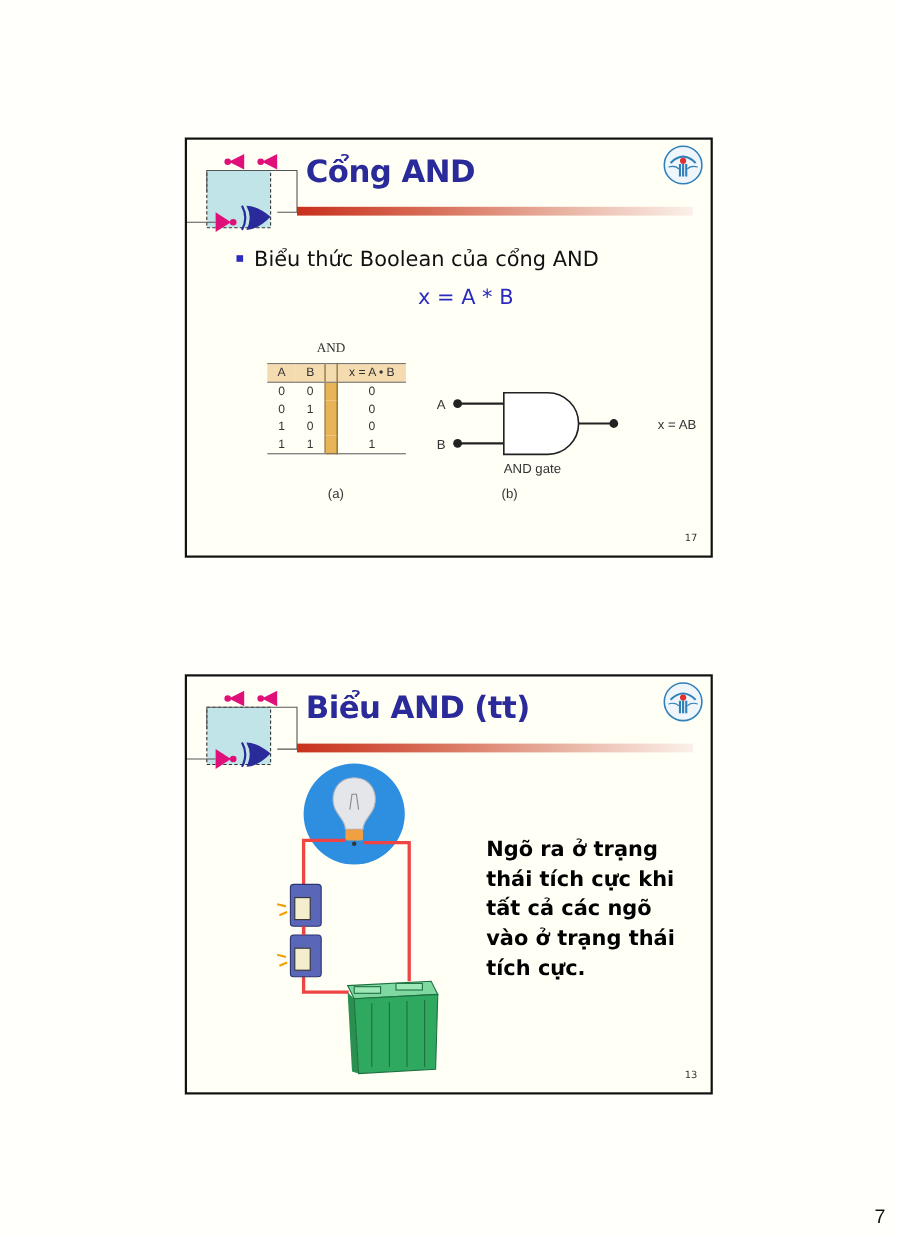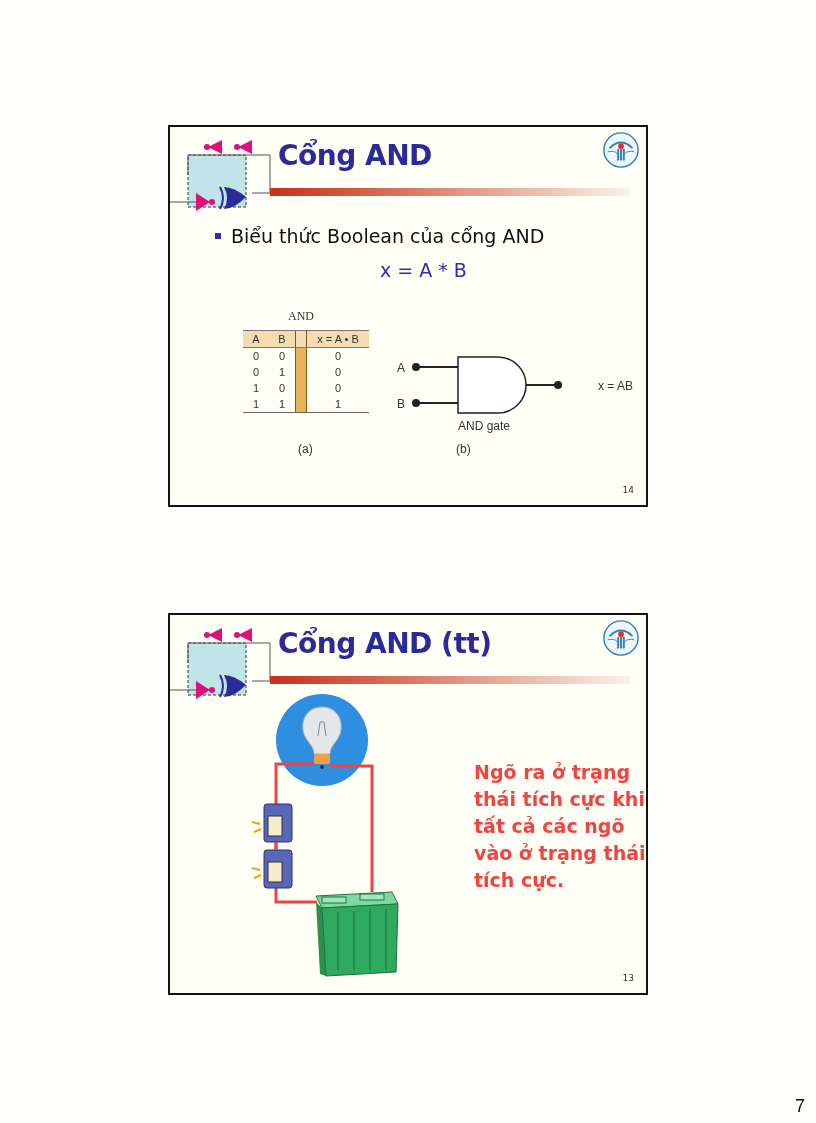--- a/index.html
+++ b/index.html
@@ -15,21 +15,21 @@
   .bullet-line { position:absolute; left:45px; top:98px; font-size:19px; color:#111; }
   .bullet-sq { display:inline-block; width:6px; height:6px; background:#2b2bc0; margin-right:10px; vertical-align:middle; position:relative; top:-2px; }
   .formula { position:absolute; left:210px; top:132px; font-size:19px; font-weight:normal; color:#2b2bc0; }
   table.tt { position:absolute; left:73px; top:203px; border-collapse:collapse; font-family:"Liberation Sans", sans-serif; font-size:11px; color:#333; }
   table.tt th { background:#f4dcb0; font-weight:normal; padding:2px 0; border-top:1px solid #777; border-bottom:1px solid #777; }
   table.tt td { text-align:center; padding:0; line-height:16px; }
   table.tt tbody tr:last-child td { border-bottom:1px solid #666; }
   .sep { background:#e9b458; width:10px; border-left:1px solid #7a5a20; border-right:1px solid #7a5a20; padding:0 !important; }
   .cap-and { position:absolute; left:118px; top:182px; font-family:Liberation Serif, serif; font-size:12px; color:#333; }
   .cap { position:absolute; font-family:"Liberation Sans", sans-serif; font-size:12px; color:#333; }
-  .desc { position:absolute; left:272px; top:144px; font-size:19px; font-weight:bold; color:#ef4444; line-height:27px; width:190px;margin-left:32px; }
+  .desc { position:absolute; left:272px; top:144px; font-size:19px; font-weight:bold; color:#000000; line-height:27px; width:190px; }
   .circuit { position:absolute; left:72px; top:77px; }
   .pagenum { position:absolute; left:795px; top:1096px; font-family:"Liberation Sans", sans-serif; font-size:18px; color:#111; }
 </style>
 </head>
 <body>
 
 <div class="slide slide1">
   <svg class="logo-area" viewBox="0 0 110 90">
     <rect x="18" y="28" width="58" height="52" fill="#c0e4e8" stroke="#333" stroke-dasharray="3,2"></rect>
     <polyline points="18,48 18,28 100,28 100,66 82,66" fill="none" stroke="#555" stroke-width="1"></polyline>
@@ -107,38 +107,38 @@
     <circle cx="6" cy="48" r="4" fill="#222"></circle>
       <line x1="6" y1="48" x2="48" y2="48" stroke="#222" stroke-width="2"></line>
     <path d="M48,2 L88,2 A28,28 0 0 1 88,58 L48,58 Z" fill="#fff" stroke="#222" stroke-width="1.5"></path>
     <line x1="116" y1="30" x2="148" y2="30" stroke="#222" stroke-width="2"></line>
       <circle cx="148" cy="30" r="4" fill="#222"></circle>
   </svg>
   <div class="cap" style="left:387px; top:252px;margin-left:41px;">x = AB</div>
   <div class="cap" style="left:288px; top:292px;">AND gate</div>
   <div class="cap" style="left:286px; top:315px;">(b)</div>
 
-  <div class="pnum">14</div>
+  <div class="pnum">17</div>
 </div>
 
 <div class="slide slide2">
   <svg class="logo-area" viewBox="0 0 110 90">
     <rect x="18" y="28" width="58" height="52" fill="#c0e4e8" stroke="#333" stroke-dasharray="3,2"></rect>
     <polyline points="18,48 18,28 100,28 100,66 82,66" fill="none" stroke="#555" stroke-width="1"></polyline>
     <polygon points="38,20 52,13 52,27" fill="#e0107a"></polygon>
       <circle cx="37" cy="20" r="3" fill="#e0107a"></circle>
     <polygon points="68,20 82,13 82,27" fill="#e0107a"></polygon>
       <circle cx="67" cy="20" r="3" fill="#e0107a"></circle>
     <line x1="0" y1="75" x2="26" y2="75" stroke="#555"></line>
     <polygon points="26,66 26,84 40,75" fill="#e0107a"></polygon>
       <circle cx="42" cy="75" r="3" fill="#e0107a"></circle>
     <path d="M54,60 Q64,60 76,70 Q64,82 54,82 Q60,71 54,60Z" fill="#2a2a9a"></path>
     <path d="M50,60 Q56,71 50,82" fill="none" stroke="#2a2a9a" stroke-width="2"></path>
   </svg>
-  <div class="title">Cổng AND (tt)</div>
+  <div class="title">Biểu AND (tt)</div>
   <div class="bar"></div>
   <svg class="emblem" viewBox="0 0 40 40">
     <circle cx="20" cy="20" r="18" fill="#eef6fb" stroke="#2f7fb8" stroke-width="1.5"></circle>
     <path d="M8,18 Q20,6 32,18" fill="none" stroke="#2f7fb8" stroke-width="2"></path>
     <circle cx="20" cy="16" r="3" fill="#e03030"></circle>
     <rect x="16" y="19" width="2" height="12" fill="#2f7fb8"></rect>
       <rect x="19" y="19" width="2" height="12" fill="#2f7fb8"></rect>
       <rect x="22" y="19" width="2" height="12" fill="#2f7fb8"></rect>
     <path d="M6,22 Q13,20 16,24 M34,22 Q27,20 24,24" stroke="#2f7fb8" fill="none"></path>
   </svg>

